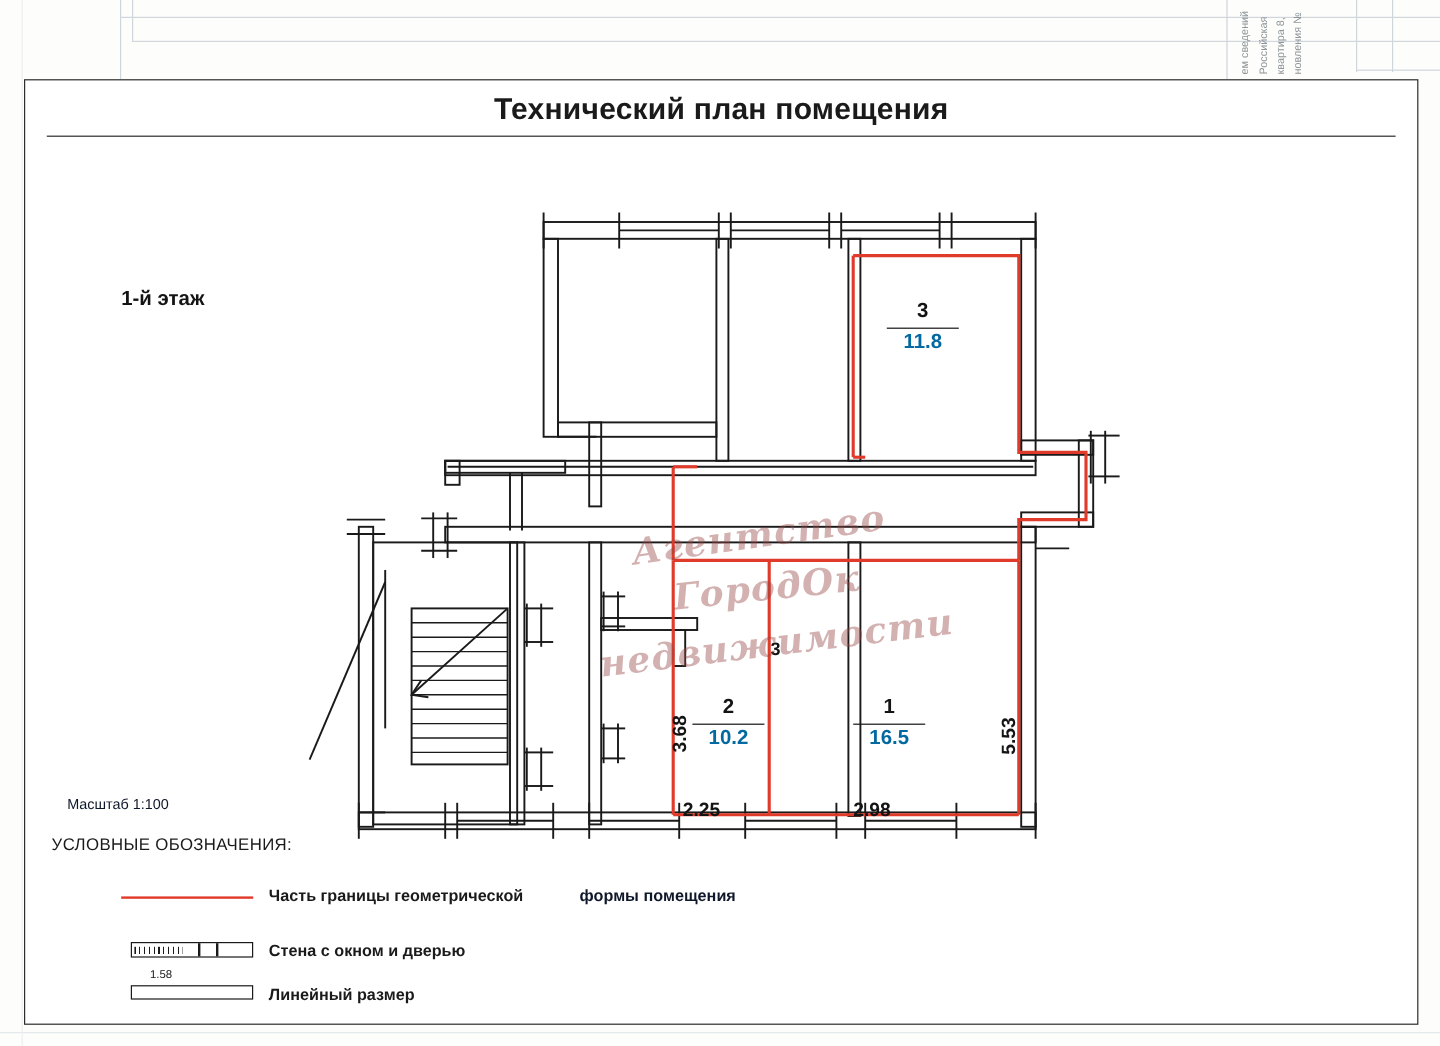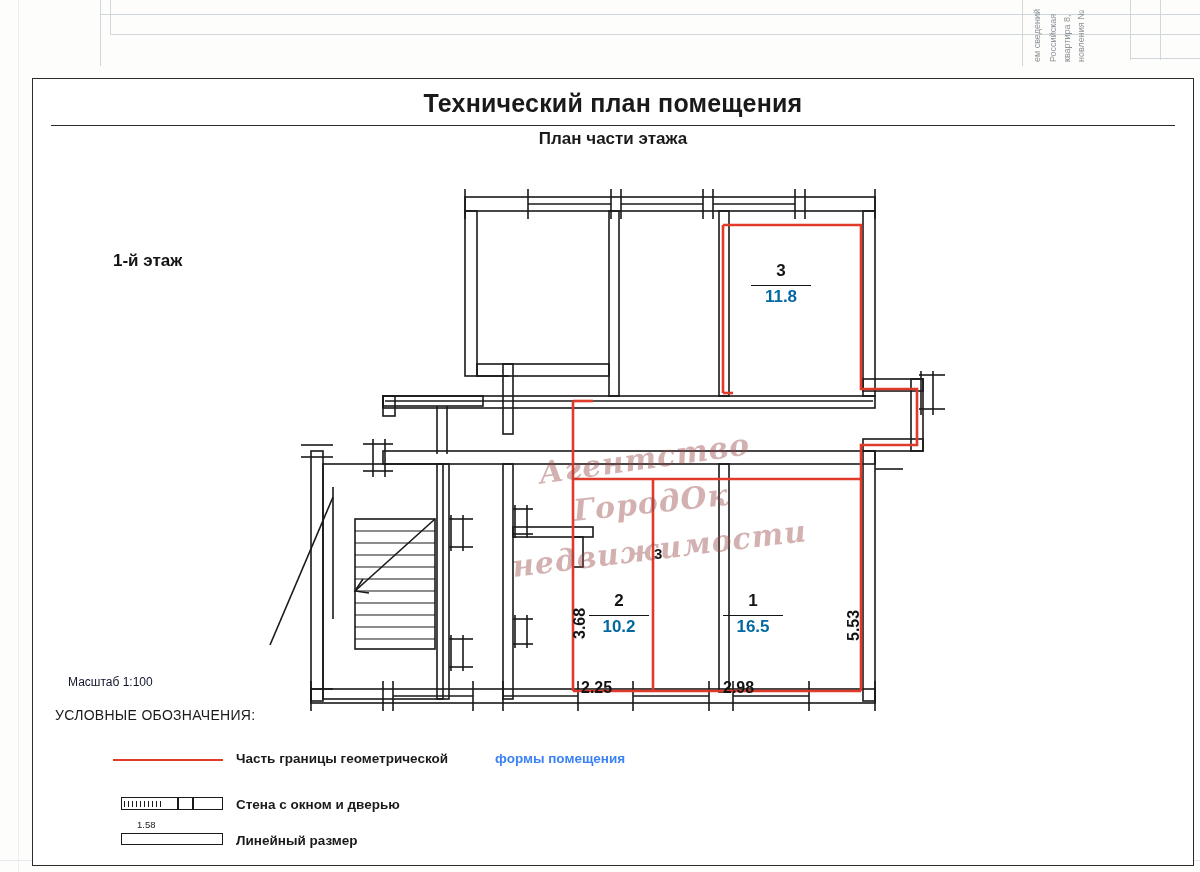--- a/index.html
+++ b/index.html
@@ -22,26 +22,25 @@
     background: #fdfdfb;
   }
   
   .sheet-line {
     position: absolute;
     background: #cfd6dc;
   }
   .frame {
     position: absolute;
     left: 20px;
-    top: 78px;
+    top: 66px;
     width: 1160px;
     height: 786px;
     border: 1px solid #2c2c2c;
     background: #ffffff;
-    margin-left: 12px;
   }
   .title-main {
     position: absolute;
     left: 0; right: 0;
     top: 10px;
     text-align: center;
     font-size: 25px;
     font-weight: bold;
     color: #1a1a1a;
     letter-spacing: .2px;
@@ -207,29 +206,28 @@
     <div style="transform:rotate(-90deg);transform-origin:left top;position:absolute;left:2px;top:60px;font-size:9px;color:#8d9499;white-space:nowrap;">квартира 8,</div>
   </div>
   <div style="position:absolute;left:1074px;top:2px;width:20px;height:62px;overflow:hidden;">
     <div style="transform:rotate(-90deg);transform-origin:left top;position:absolute;left:2px;top:60px;font-size:9px;color:#8d9499;white-space:nowrap;">новления №</div>
   </div>
 
   <div class="frame">
 
     <div class="title-main">Технический план помещения</div>
     <div class="rule"></div>
-    <div class="title-sub">План  части этажа</div>
 
     <div class="floor-label">1-й этаж</div>
     <div class="scale-label">Масштаб 1:100</div>
     <div class="legend-title">УСЛОВНЫЕ ОБОЗНАЧЕНИЯ:</div>
 
     <div class="lg-line" style="left:80px;top:680px;width:110px;"></div>
     <div class="legend-text" style="left:203px;top:672px;font-size:13.5px;color:#1a1a1a;">Часть границы геометрической</div>
-    <div class="legend-text" style="left:462px;top:672px;font-size:13.5px;color:#3b82f6;text-align:right;">формы помещения</div>
+    <div class="legend-text" style="left:462px;top:672px;font-size:13.5px;color:#0f172a;text-align:right;">формы помещения</div>
 
     <div class="lg-wall" style="left:88px;top:718px;width:102px;height:13px;">
       <span class="hatch"></span>
       <span class="door"></span>
       <span class="door" style="left:70px;"></span>
     </div>
     <div class="legend-text" style="left:203px;top:718px;font-size:13.5px;color:#1a1a1a;">Стена с окном и дверью</div>
 
     <div class="lg-dim" style="left:88px;top:754px;width:102px;height:12px;"></div>
     <div class="lg-dim-val" style="left:104px;top:740px;">1.58</div>

